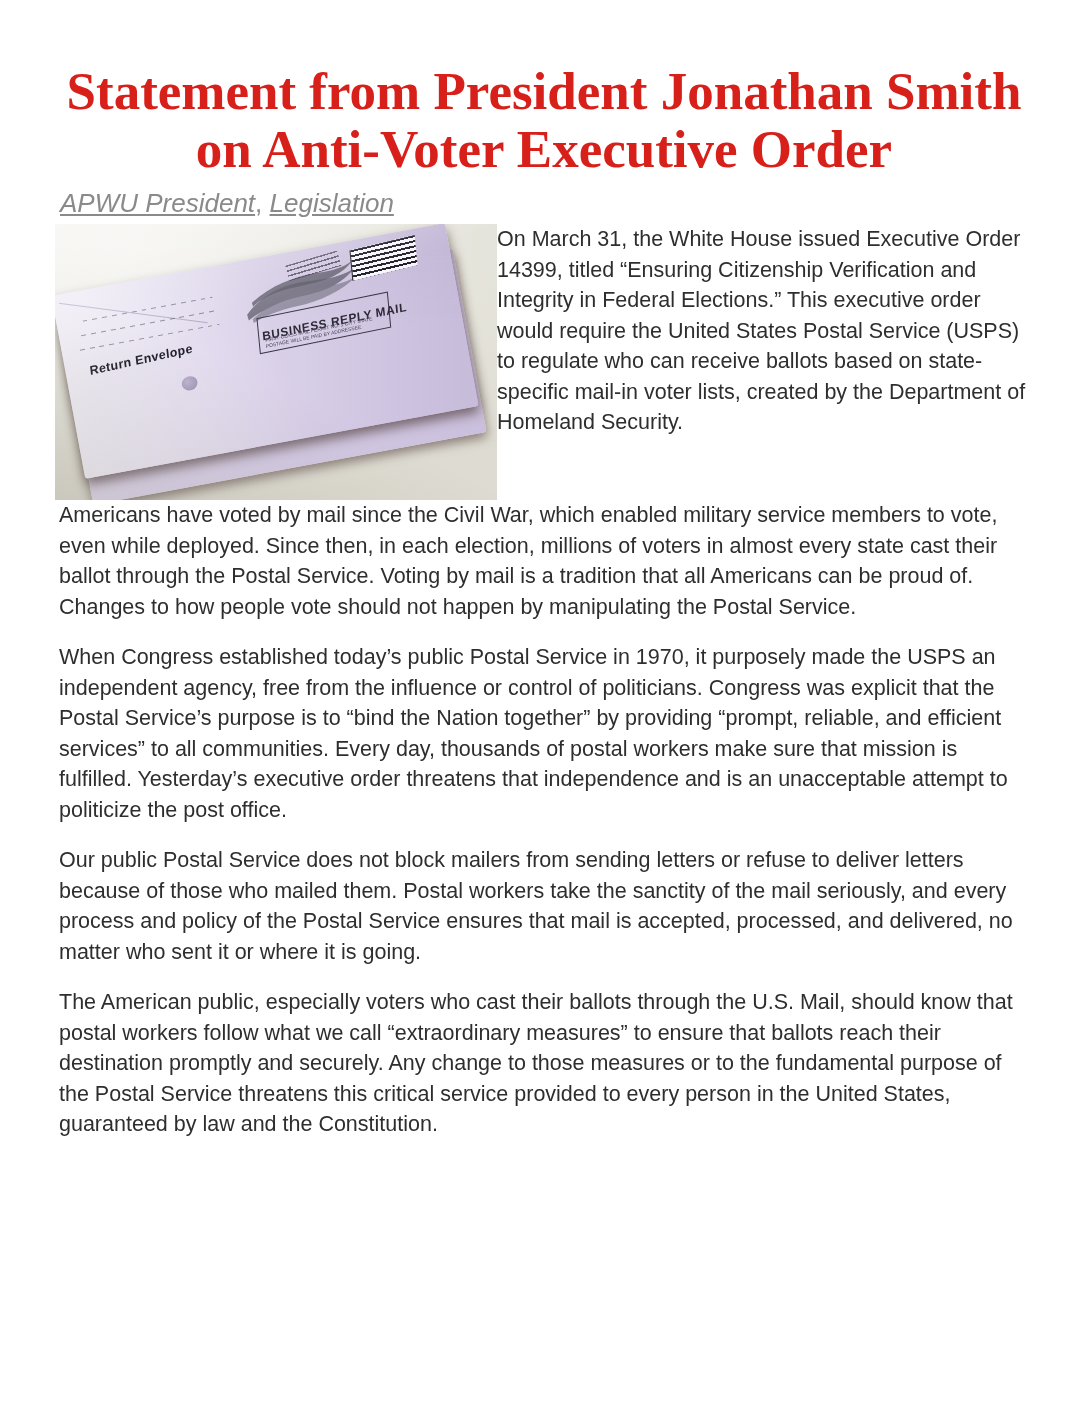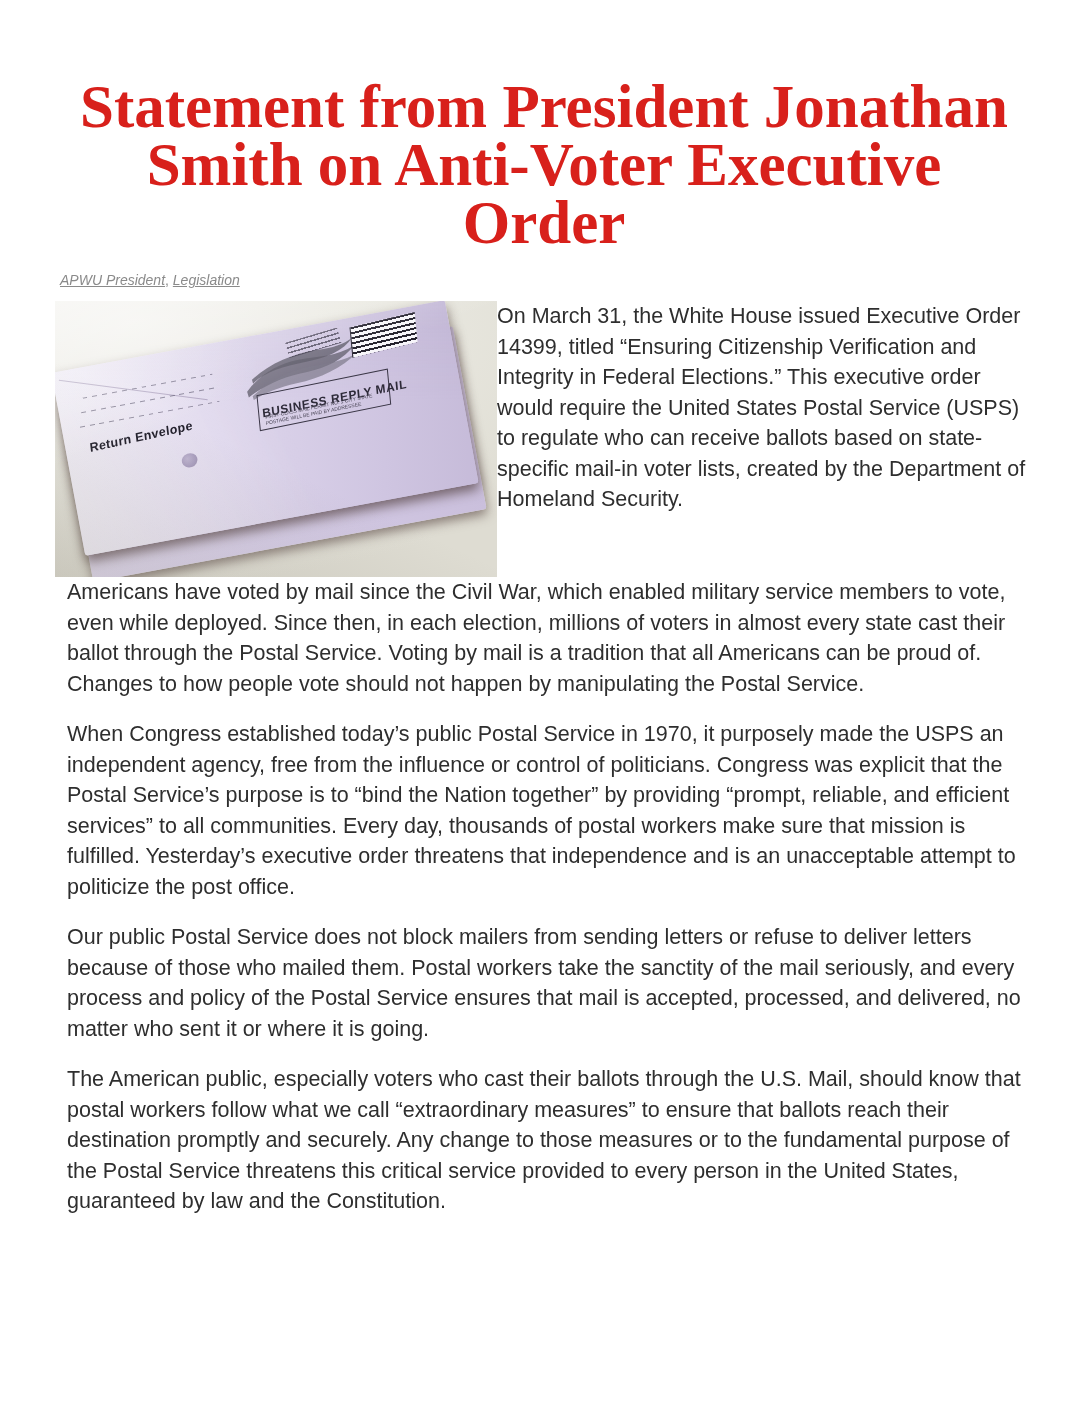--- a/index.html
+++ b/index.html
@@ -20,33 +20,33 @@
     background: #ffffff;
     box-sizing: border-box;
     padding: 0 55px;
   }
 
   
   .title {
     font-family: "Liberation Serif", serif;
     font-weight: bold;
     color: #d8201b;
-    font-size: 61px;
+    font-size: 53px;
     line-height: 58px;
     text-align: center;
-    margin: 16px;
+    margin: 0;
     padding-top: 62px;
     letter-spacing: 0px;
     white-space: pre-line;
   }
 
   
   .byline {
     margin: 13px 0 0 5px;
-    font-size: 14px;
+    font-size: 26px;
     line-height: 24px;
     color: #8a8a8a;
     font-style: italic;
     white-space: nowrap;
   }
   .byline a {
     color: #8a8a8a;
     text-decoration: underline;
     font-style: italic;
   }
@@ -57,21 +57,21 @@
 
   
   .article {
     margin-top: 9px;
     font-size: 21.5px;
     line-height: 30.5px;
     color: #2e2e2e;
     text-align: left;
   }
   .article p {
-    margin: 0 0 20px 12px;
+    margin: 0 0 20px 4px;
   }
   .article p:last-child { margin-bottom: 0; }
 
   
   .photo {
     float: left;
     width: 442px;
     height: 276px;
     margin: 4px 14px 6px 8px;
     position: relative;

